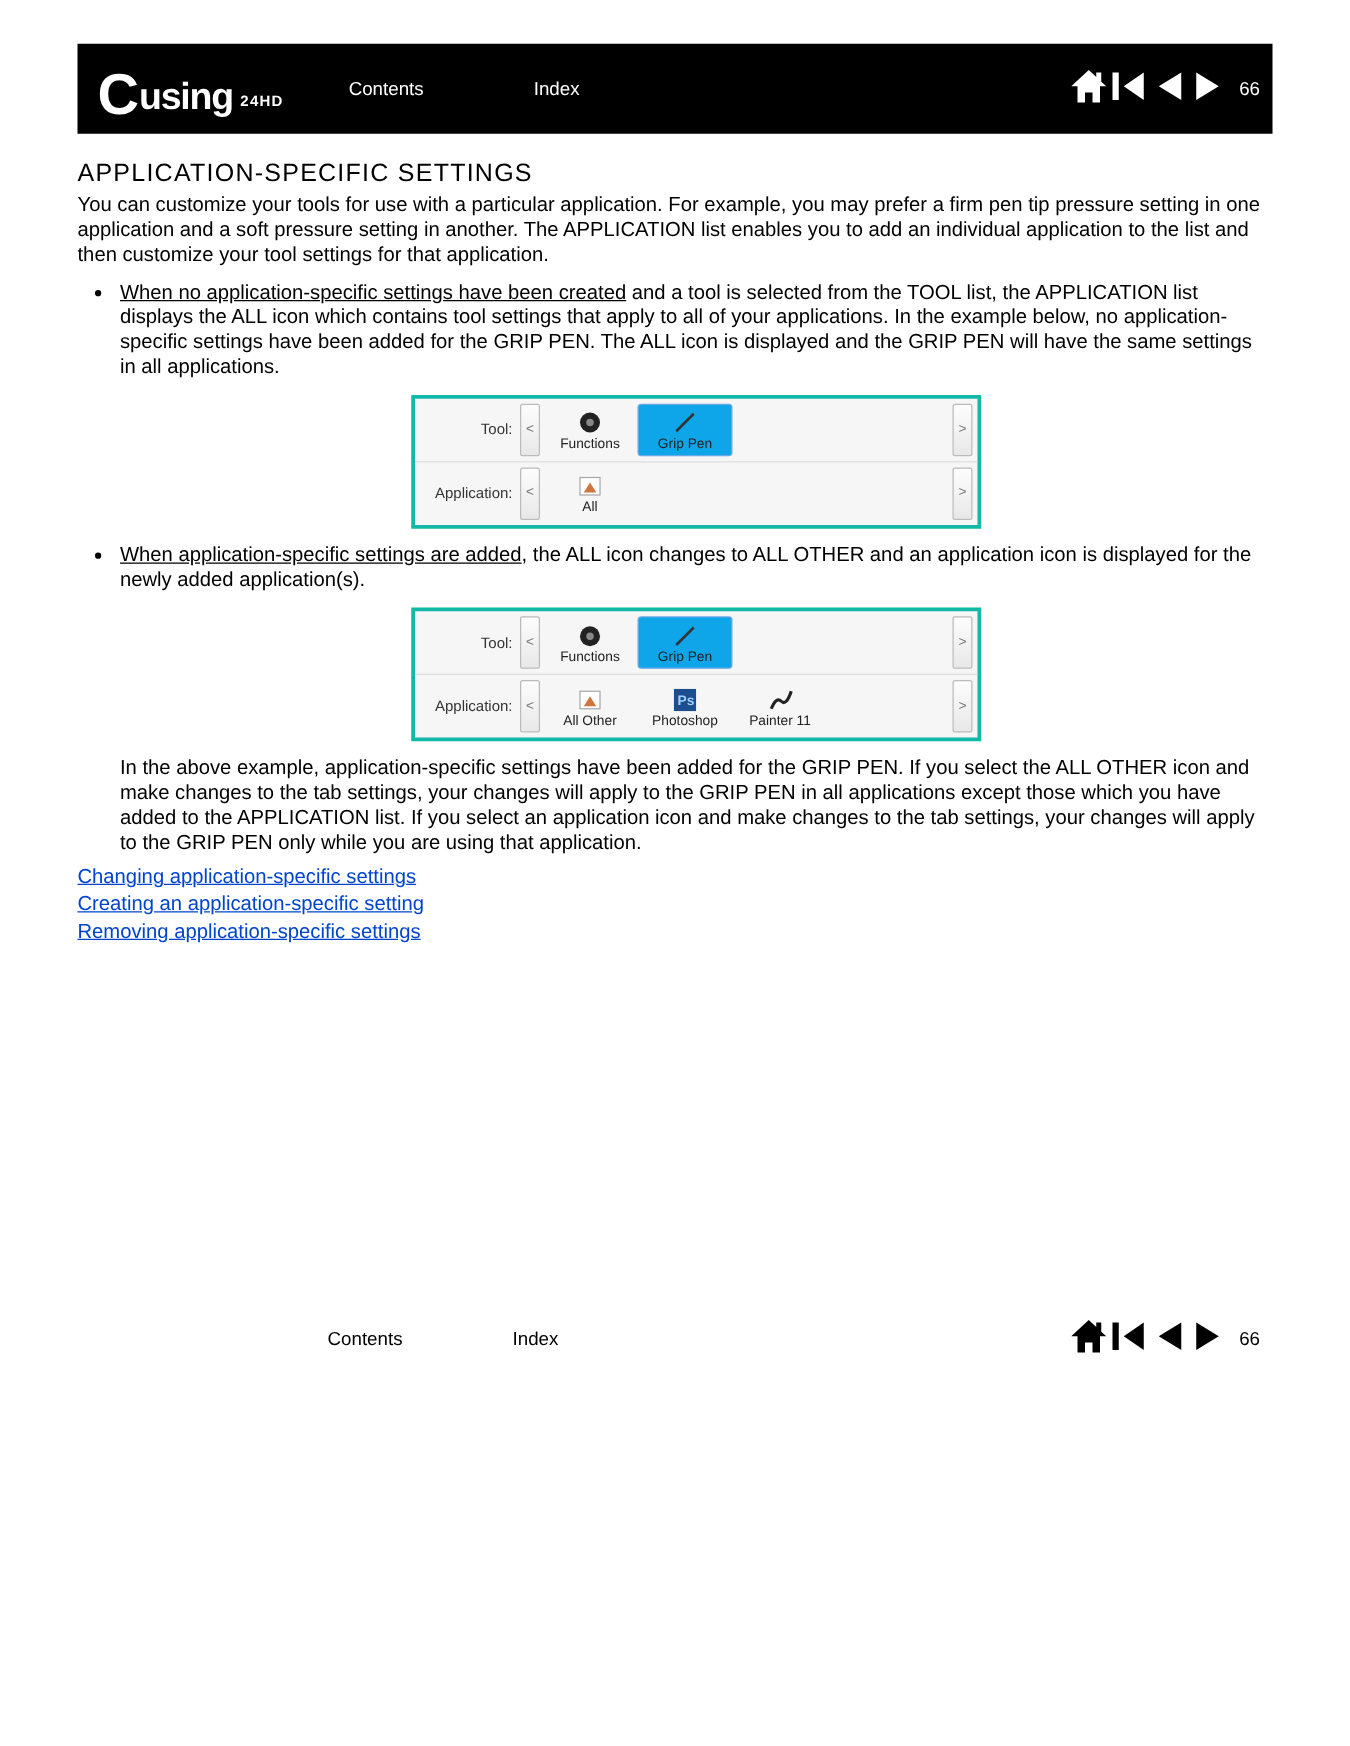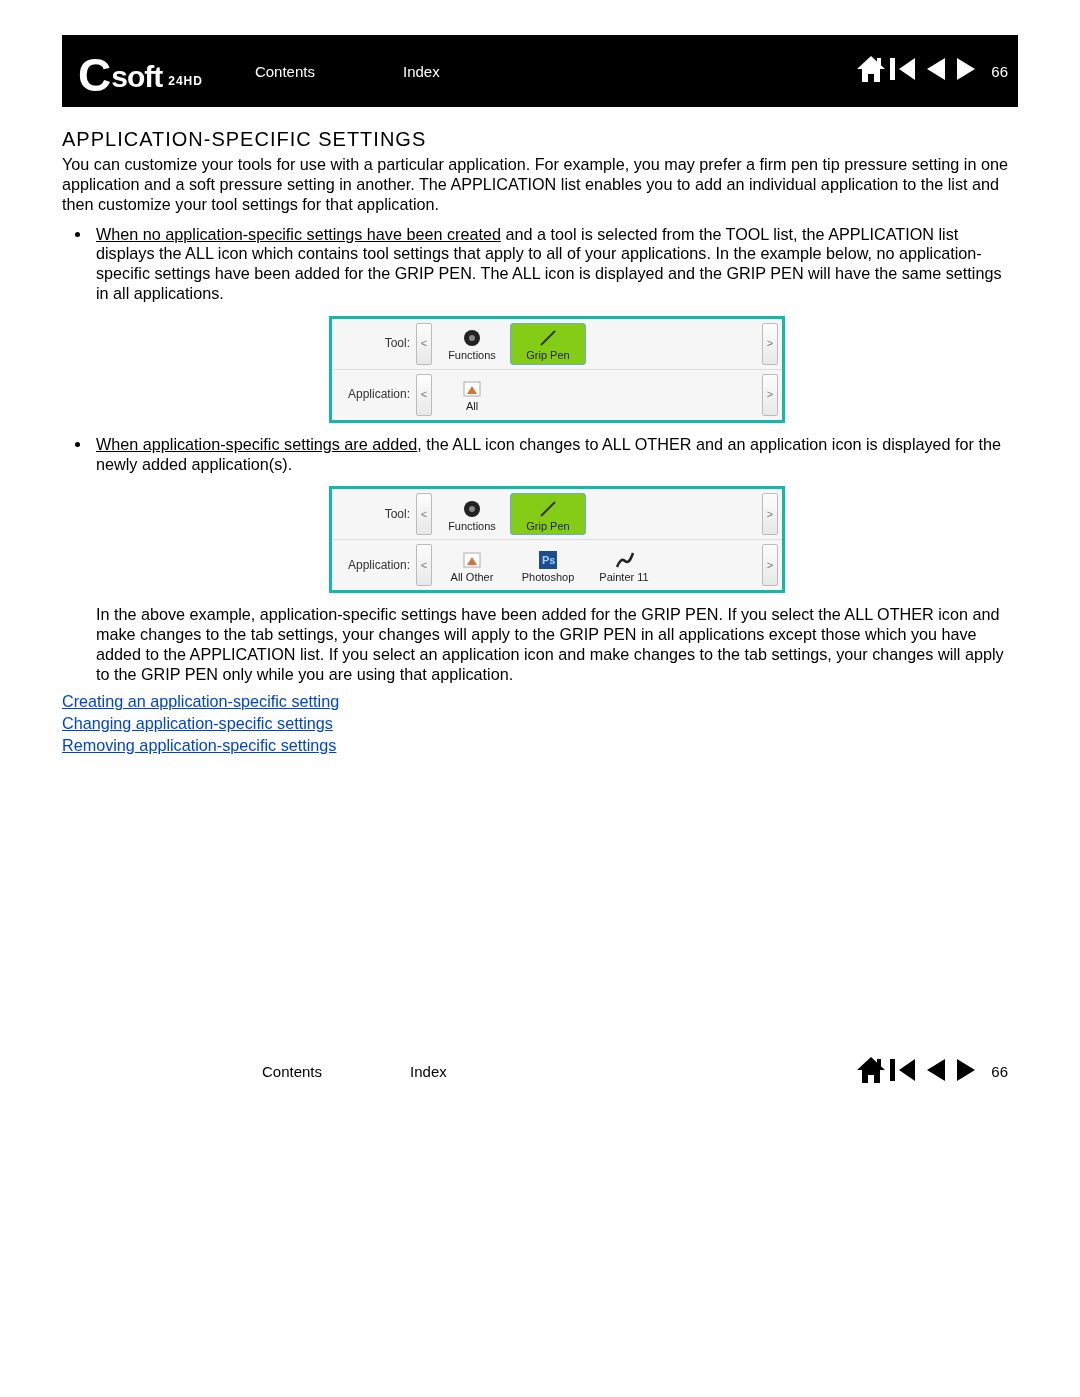--- a/index.html
+++ b/index.html
@@ -139,40 +139,40 @@
     flex-direction:column;
     align-items:center;
     justify-content:flex-end;
     font-size:11px;
     color:#222;
     padding-bottom:1px;
     box-sizing:border-box;
   }
   .item.selected {
     border-color:#6aa9e6;
-    background:#84cc16;
+    background:#0ea5e9;
     text-align:center;
   }
   .item .ico {
     width: 26px; height:22px;
     display:flex;align-items:center;justify-content:center;
   }
   .tip-row { display:flex; margin-top:30px; padding-left:30px;}
   .tip-label { width:40px; }
   .tip-text { flex:1; }
 </style>
 </head>
 <body>
 
 <div class="page">
 
   <div class="topbar">
     <div class="logo">
       <span class="logo-c">C</span>
-      <span class="logo-rest">soft</span>
+      <span class="logo-rest">using</span>
       <span class="logo-sub">24HD</span>
     </div>
     <div class="nav-links">
       <span>Contents</span>
       <span>Index</span>
     </div>
     <div class="nav-icons">
       <span><svg width="32" height="30" viewBox="0 0 32 30">
             <path d="M16 2 L30 15 H25 V28 H19 V20 H13 V28 H7 V15 H2 Z"></path>
             <rect x="22" y="4" width="4" height="7"></rect>
@@ -307,22 +307,22 @@
             <div class="arrow-btn">&gt;</div>
           </div>
         </div>
 
         <div style="margin-top:8px;">In the above example, application-specific settings have been added for the GRIP PEN.  If you select the ALL OTHER icon and make changes to the tab settings, your changes will apply to the GRIP PEN in all applications except those which you have added to the APPLICATION list.  If you select an application icon and make changes to the tab settings, your changes will apply to the GRIP PEN only while you are using that application.</div>
       </li>
     </ul>
 
 
     <div style="margin-top:6px;">
+      <a class="link">Changing application-specific settings</a>
       <a class="link">Creating an application-specific setting</a>
-      <a class="link">Changing application-specific settings</a>
       <a class="link">Removing application-specific settings</a>
     </div>
 
   </div>
 
   <div class="bottombar">
     <div class="nav-links">
       <span>Contents</span>
       <span>Index</span>
     </div>

